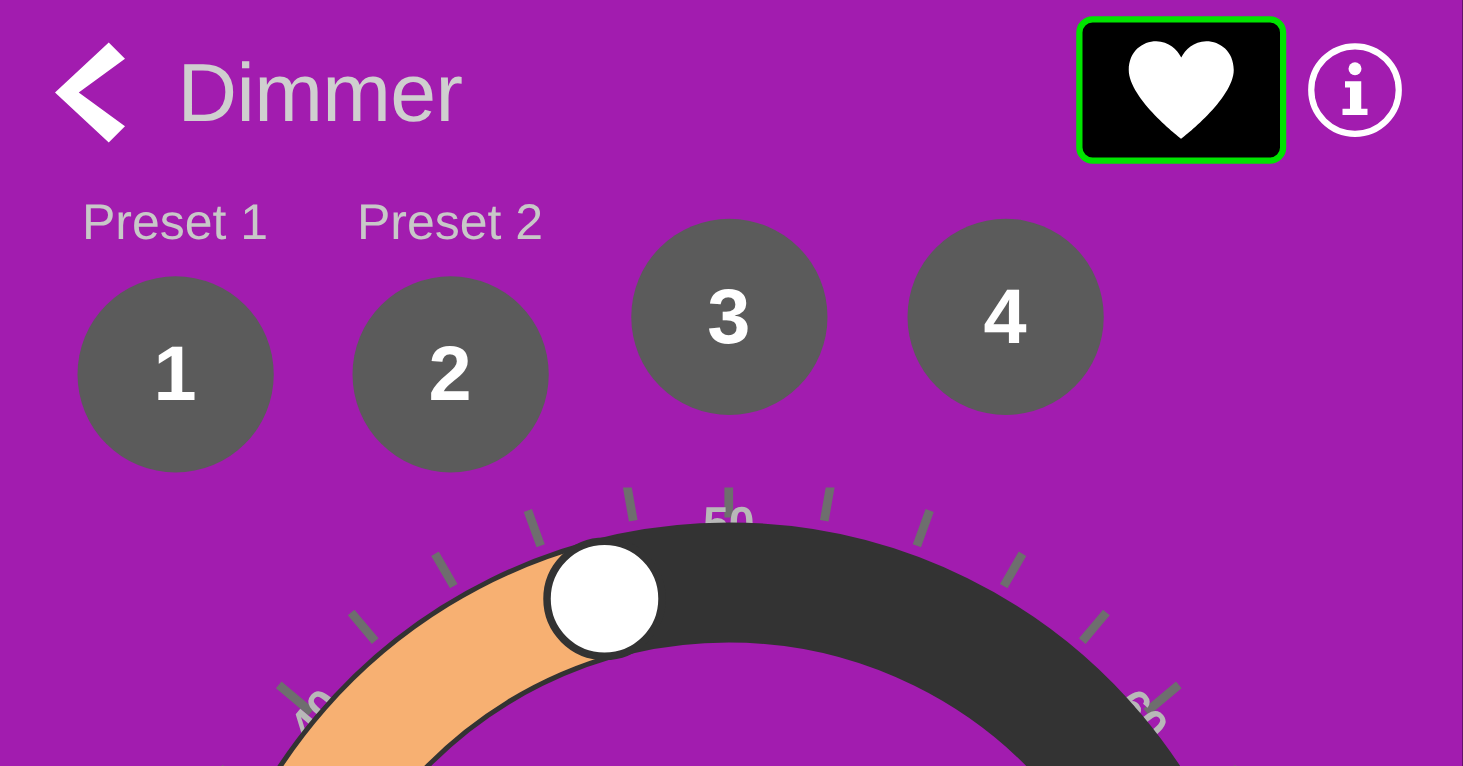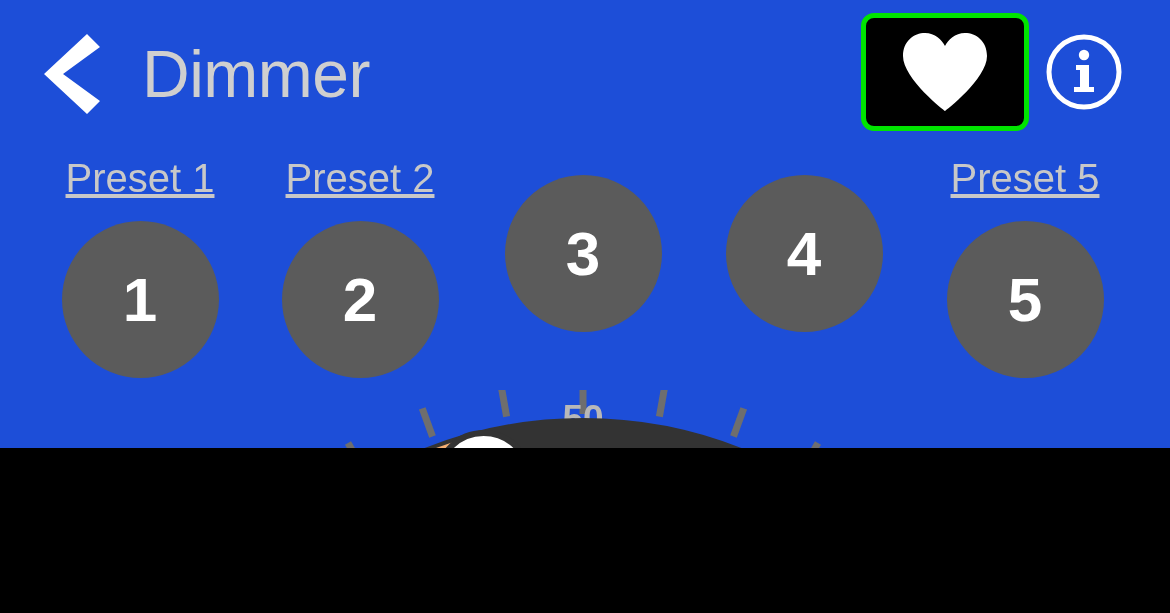--- a/index.html
+++ b/index.html
@@ -14,22 +14,22 @@
     overflow: hidden;
     font-family: "Liberation Sans", sans-serif;
     position: relative;
     -webkit-font-smoothing: antialiased;
   }
 
   #app {
     position: absolute;
     left: 0; top: 0;
     width: 1170px;
-    height: 448px;
-    background: #1d4ed8;
+    height: 613px;
+    background: #a21caf;
     overflow: hidden;
   }
 
   
   .header {
     position: absolute;
     left: 0; top: 0;
     width: 1170px;
     height: 145px;
   }
@@ -101,21 +101,20 @@
     margin-left: -110px;
     text-align: center;
     cursor: pointer;
   }
   .preset-label {
     font-size: 40px;
     color: #c8c8c8;
     line-height: 46px;
     font-weight: 400;
     white-space: nowrap;
-    text-decoration: underline;
   }
   .preset-circle {
     width: 157px;
     height: 157px;
     border-radius: 50%;
     background: #5b5b5b;
     margin: 20px auto 0 auto;
     display: flex;
     align-items: center;
     justify-content: center;
@@ -205,26 +204,20 @@
         <span class="preset-num">3</span>
       </div>
     </div>
 
     <div class="preset" style="left:804px;">
       <div class="preset-circle">
         <span class="preset-num">4</span>
       </div>
     </div>
 
-    <div class="preset" style="left:1025px;">
-      <div class="preset-label">Preset 5</div>
-      <div class="preset-circle">
-        <span class="preset-num">5</span>
-      </div>
-    </div>
 
   </div>
 
   <div class="dial-wrap">
     <svg class="dial-svg" id="dial-svg" width="1170" height="1000" viewBox="0 0 1170 1000">
       <g id="dial-ticks">
           <line x1="280.8898234473264" y1="1210.0408882659196" x2="300.1734517379226" y2="1187.0595549723503" stroke="#6e6e6e" stroke-width="7"></line>
           <line x1="222.95911173408035" y1="1152.1101765526735" x2="245.94044502764967" y2="1132.8265482620773" stroke="#6e6e6e" stroke-width="7"></line>
           <line x1="175.96806022131386" y1="1085" x2="201.94882233484702" y2="1070" stroke="#6e6e6e" stroke-width="7"></line>
           <line x1="141.34446823062302" y1="1010.7494673630642" x2="169.5352468542003" y2="1000.4888630632943" stroke="#6e6e6e" stroke-width="7"></line>

